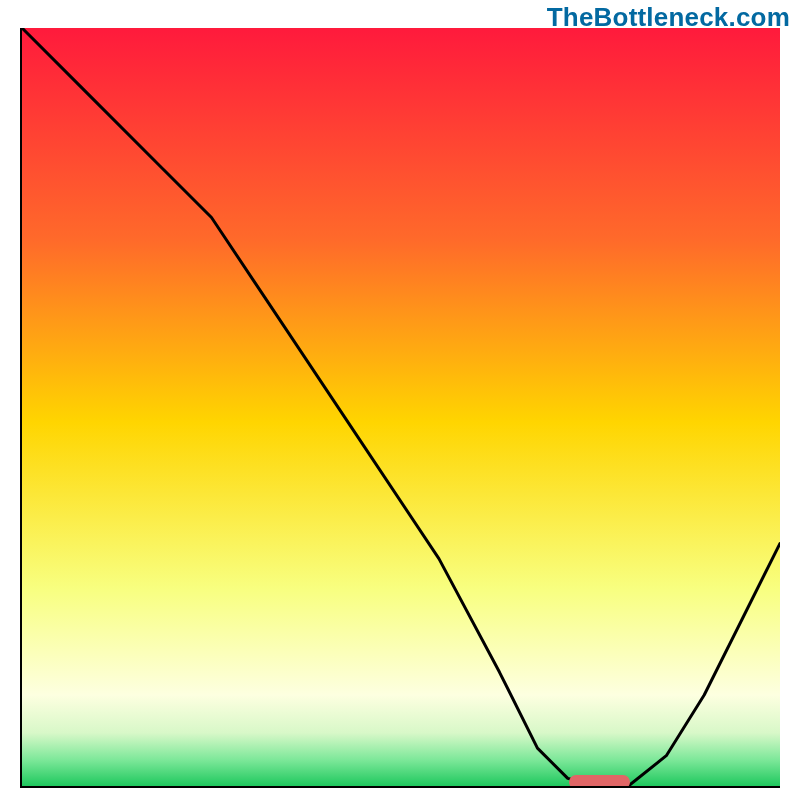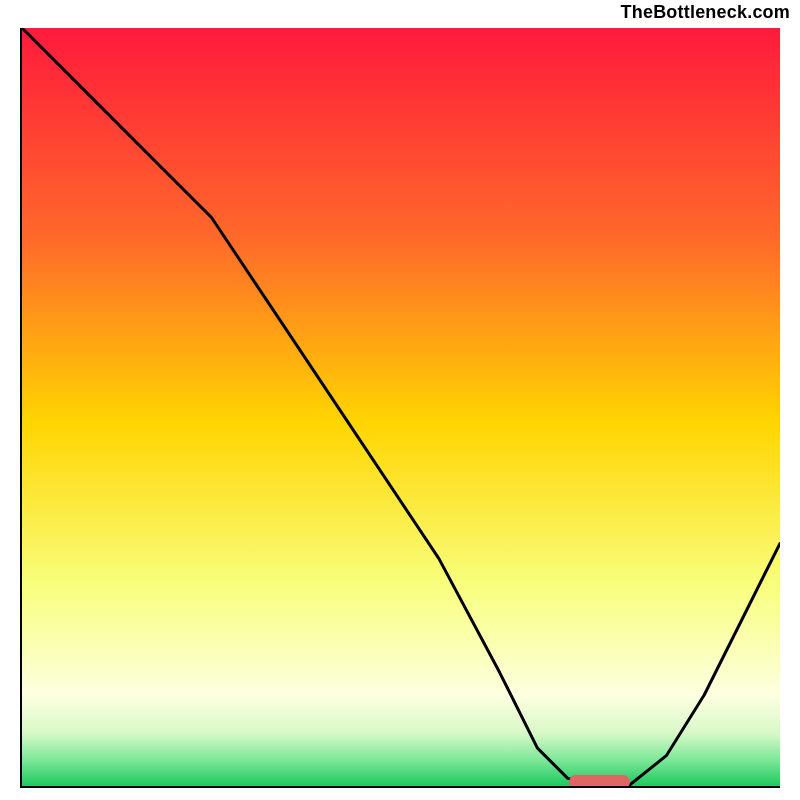--- a/index.html
+++ b/index.html
@@ -12,23 +12,23 @@
   }
   .wrap {
     position: relative;
     width: 800px;
     height: 800px;
   }
   .watermark {
     position: absolute;
     top: 2px;
     right: 10px;
-    font-size: 18px;
+    font-size: 26px;
     font-weight: 600;
-    color: #000000;
+    color: #0369a1;
     letter-spacing: 0.2px;
   }
   .plot {
     position: absolute;
     left: 20px;
     top: 28px;
     width: 760px;
     height: 760px;
     box-sizing: border-box;
     border: 2px solid #000;

